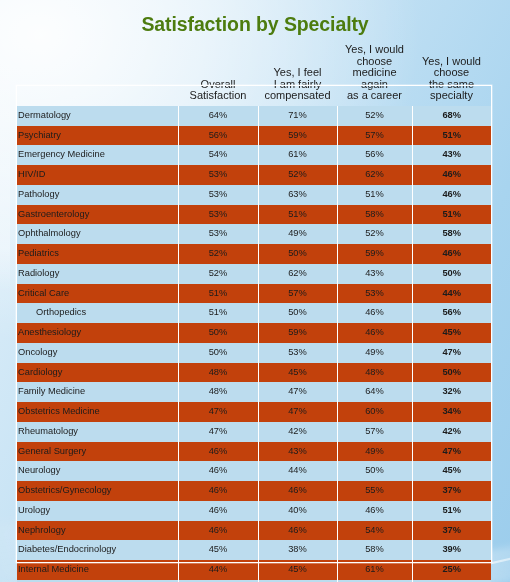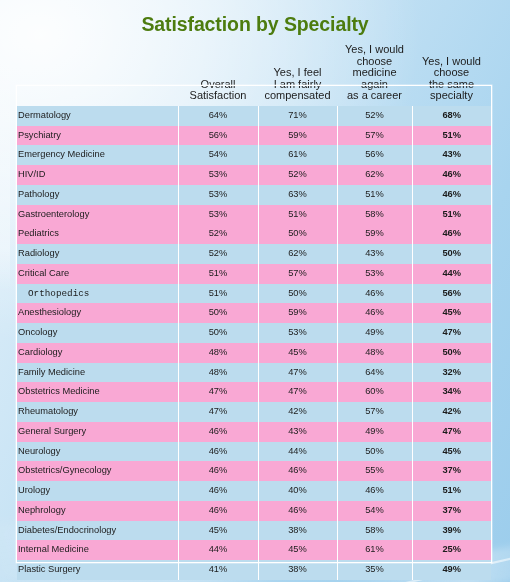--- a/index.html
+++ b/index.html
@@ -100,25 +100,25 @@
     text-align: center;
     border-right: 1px solid #ffffff;
     font-size: 9.3px;
     line-height: 19.75px;
     white-space: nowrap;
   }
   tbody td.name {
     text-align: left;
     padding-left: 1px;
   }
-  tbody td.name.indented { padding-left: 11px; font-family: Liberation Mono, monospace; }
+  tbody td.name.indented { padding-left: 19px; }
   tbody td.last { border-right: none; font-weight: bold; }
 
   tbody tr.odd td { background: #bcdcee; }
-  tbody tr.even td { background: #f9a8d4; }
+  tbody tr.even td { background: #c2410c; }
 
   #table-frame {
     position: absolute;
     left: 16px; top: 85px;
     width: 476px; height: 478px;
     border: 1px solid #ffffff;
     pointer-events: none;
     box-shadow: 0 0 0 0.5px rgba(255,255,255,0.6);
   }
 </style>
@@ -188,20 +188,27 @@
           <td>51%</td>
           <td class="last">46%</td>
         </tr>
         <tr class="even">
           <td class="name">Gastroenterology</td>
           <td>53%</td>
           <td>51%</td>
           <td>58%</td>
           <td class="last">51%</td>
         </tr>
+        <tr class="odd">
+          <td class="name">Ophthalmology</td>
+          <td>53%</td>
+          <td>49%</td>
+          <td>52%</td>
+          <td class="last">58%</td>
+        </tr>
         <tr class="even">
           <td class="name">Pediatrics</td>
           <td>52%</td>
           <td>50%</td>
           <td>59%</td>
           <td class="last">46%</td>
         </tr>
         <tr class="odd">
           <td class="name">Radiology</td>
           <td>52%</td>

